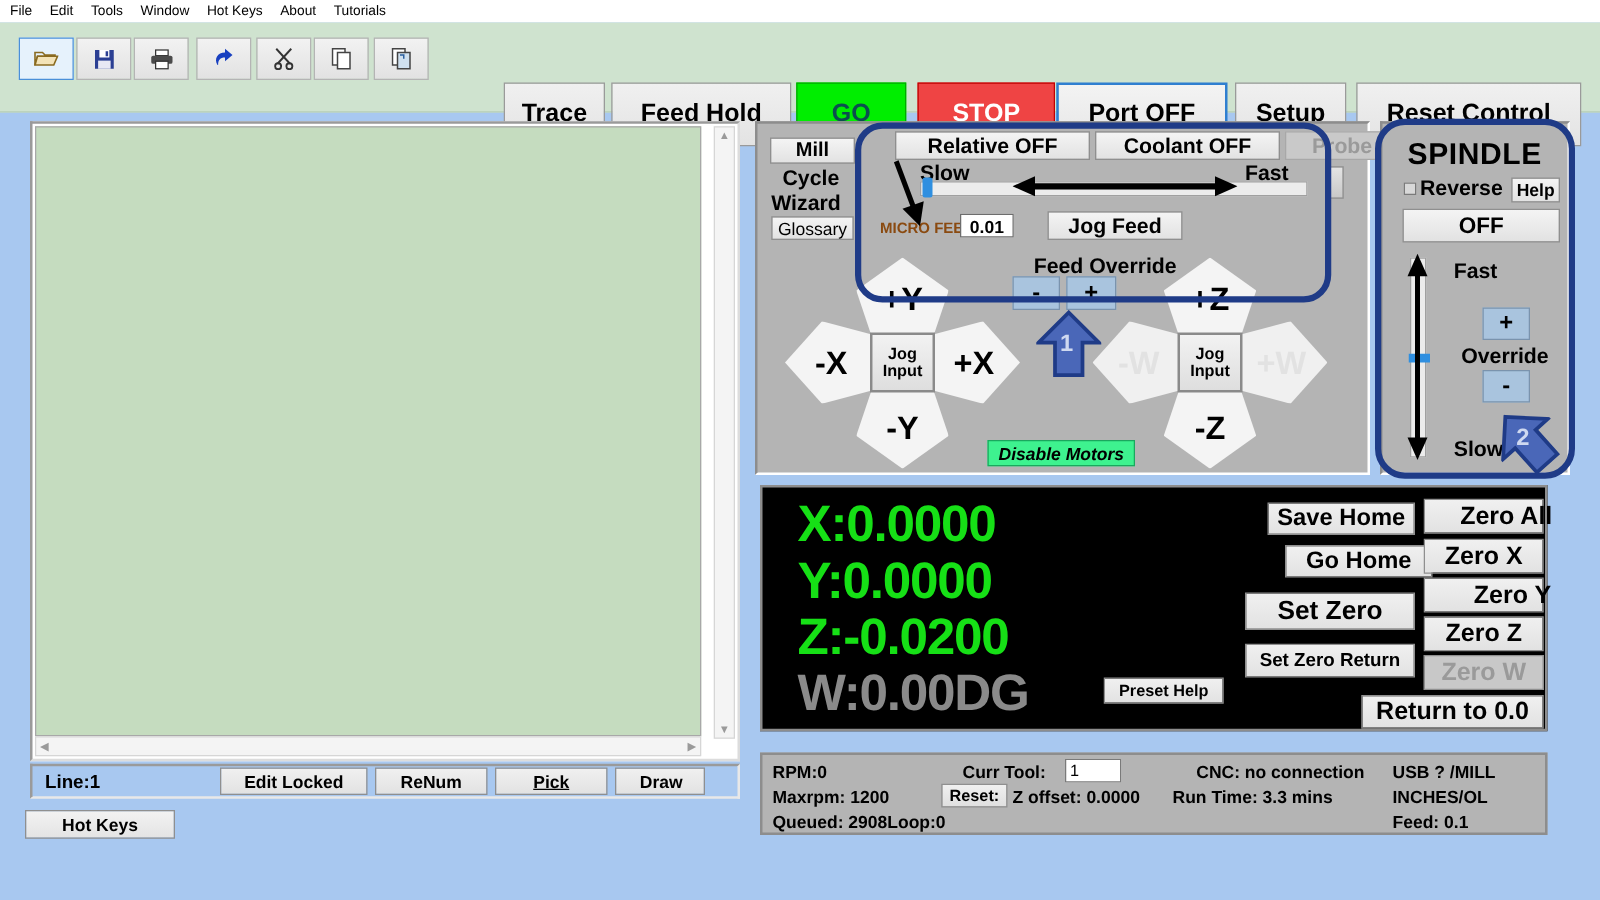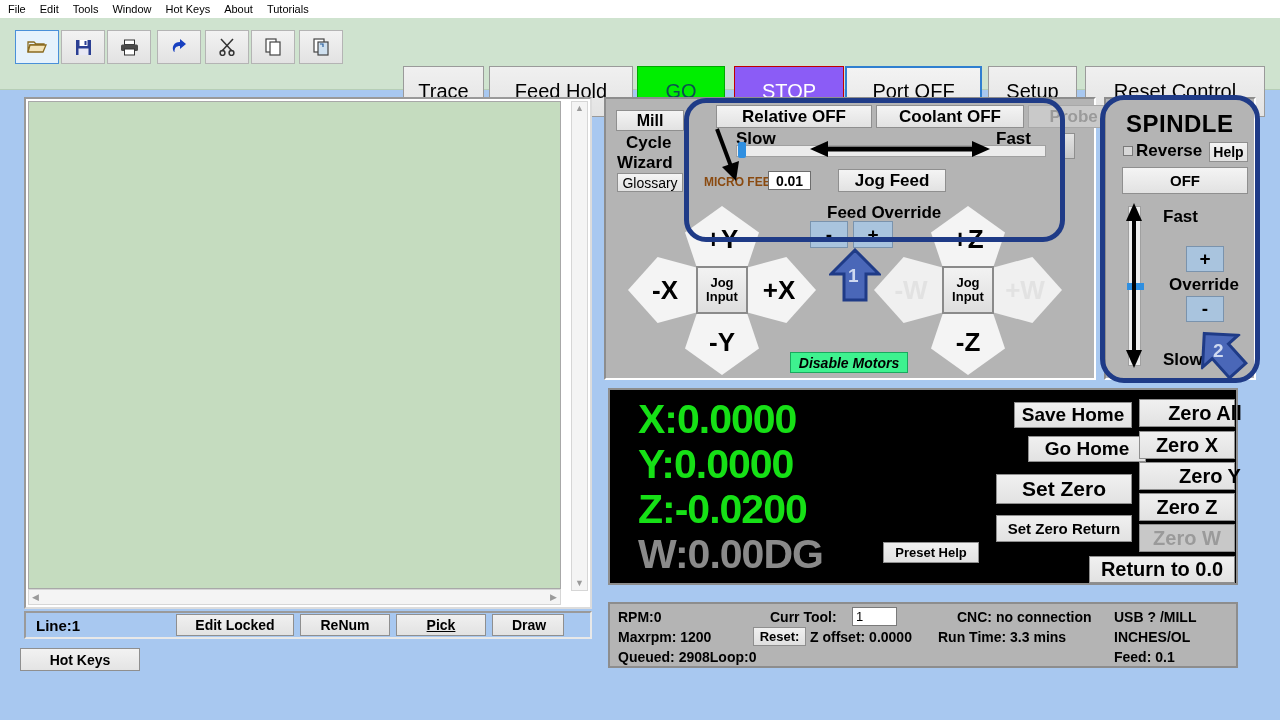--- a/index.html
+++ b/index.html
@@ -44,25 +44,25 @@
     background: #e6f2fc;
     border: 1px solid #4a90d9;
   }
   .tbtn svg { display:block; }
 
   .bigbtn {
     position: absolute; top: 48px; height: 51px;
     background: linear-gradient(#f0f0f0,#e3e3e3);
     border: 1px solid #9a9a9a;
     display: flex; align-items: center; justify-content: center;
-    font-weight: normal; font-size: 20px; color: #000;
+    font-weight: bold; font-size: 20px; color: #000;
     white-space: nowrap;
   }
   .bigbtn.go { background: #00ee00; border: 1px solid #00aa00; color: #0b4f4f; }
-  .bigbtn.stop { background: #8b5cf6; border: 1px solid #c00000; color: #ffffff; }
+  .bigbtn.stop { background: #ef4444; border: 1px solid #c00000; color: #ffffff; }
   .bigbtn.port { border: 2px solid #2f7fd0; background: linear-gradient(#f3f3f3,#e6e6e6); }
 
   
   #editor-frame {
     position: absolute; left: 24px; top: 97px; width: 568px; height: 512px;
     background: #ffffff;
     border: 2px solid #9a9a9a;
     border-right-color: #dcdcdc; border-bottom-color: #dcdcdc;
   }
   #editor-area {
@@ -410,21 +410,21 @@
   <div class="callout-num" style="left:848px; top:265px;">1</div>
 
   <div id="spindle-panel">
     <div class="plabel" style="left:20px; top:11px; font-size:24px; letter-spacing:0.5px;">SPINDLE</div>
 
     <div style="position:absolute; left:17px; top:47px; width:10px; height:10px;
                 background:#d8d8d8; border:1px solid #7a7a7a;"></div>
     <div class="plabel" style="left:30px; top:42px; font-size:17px;">Reverse</div>
     <div class="gbtn" style="left:103px; top:43px; width:39px; height:20px; font-size:14px;">Help</div>
 
-    <div class="gbtn" style="left:16px; top:68px; width:126px; height:27px; font-size:15px;">OFF</div>
+    <div class="gbtn" style="left:16px; top:68px; width:126px; height:27px; font-size:18px;">OFF</div>
 
     <div class="slider-track" style="left:22px; top:107px; width:13px; height:160px;">
       <div class="slider-thumb" style="left:-2px; top:76px; width:17px; height:7px;"></div>
     </div>
     <svg class="callout" style="left:18px; top:104px;" width="20" height="165">
       <line x1="10" y1="15" x2="10" y2="150" stroke="#000" stroke-width="4"></line>
       <polygon points="10,0 2,18 18,18" fill="#000"></polygon>
       <polygon points="10,165 2,147 18,147" fill="#000"></polygon>
     </svg>
 

